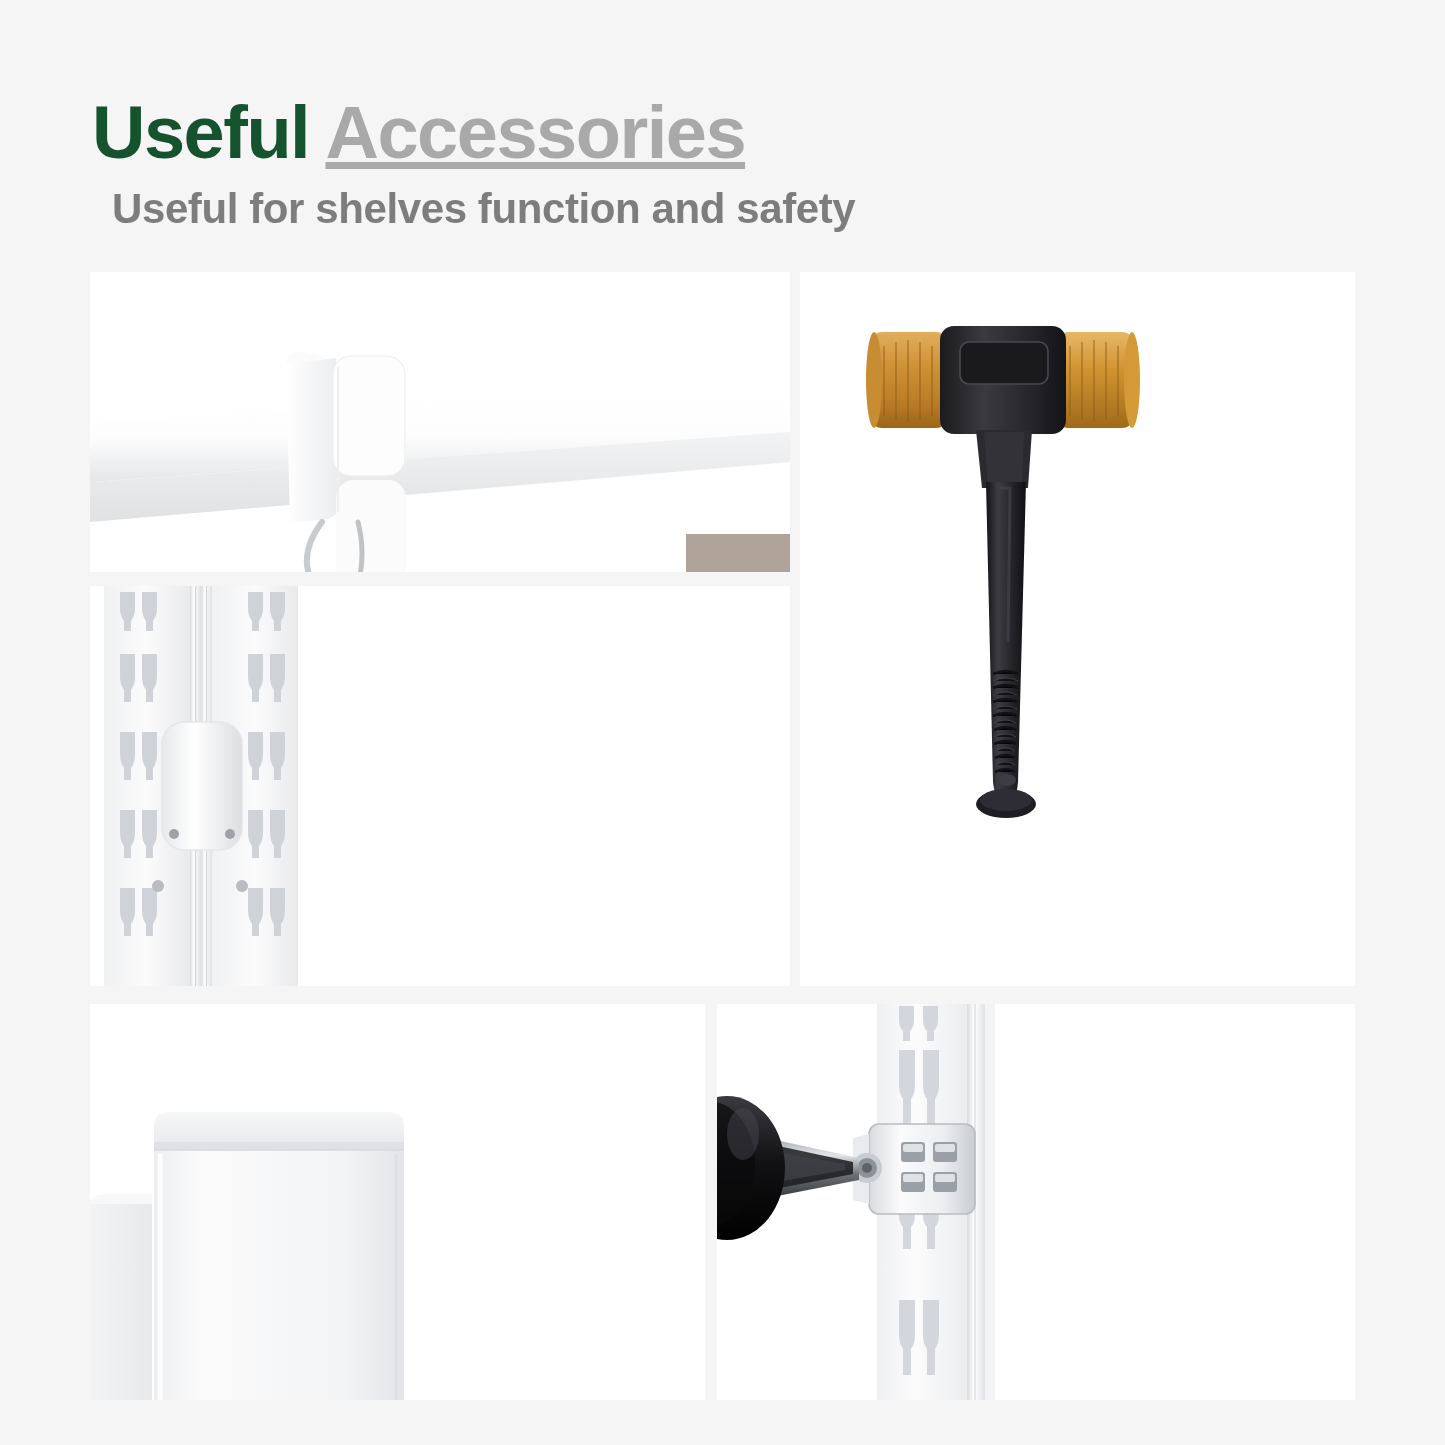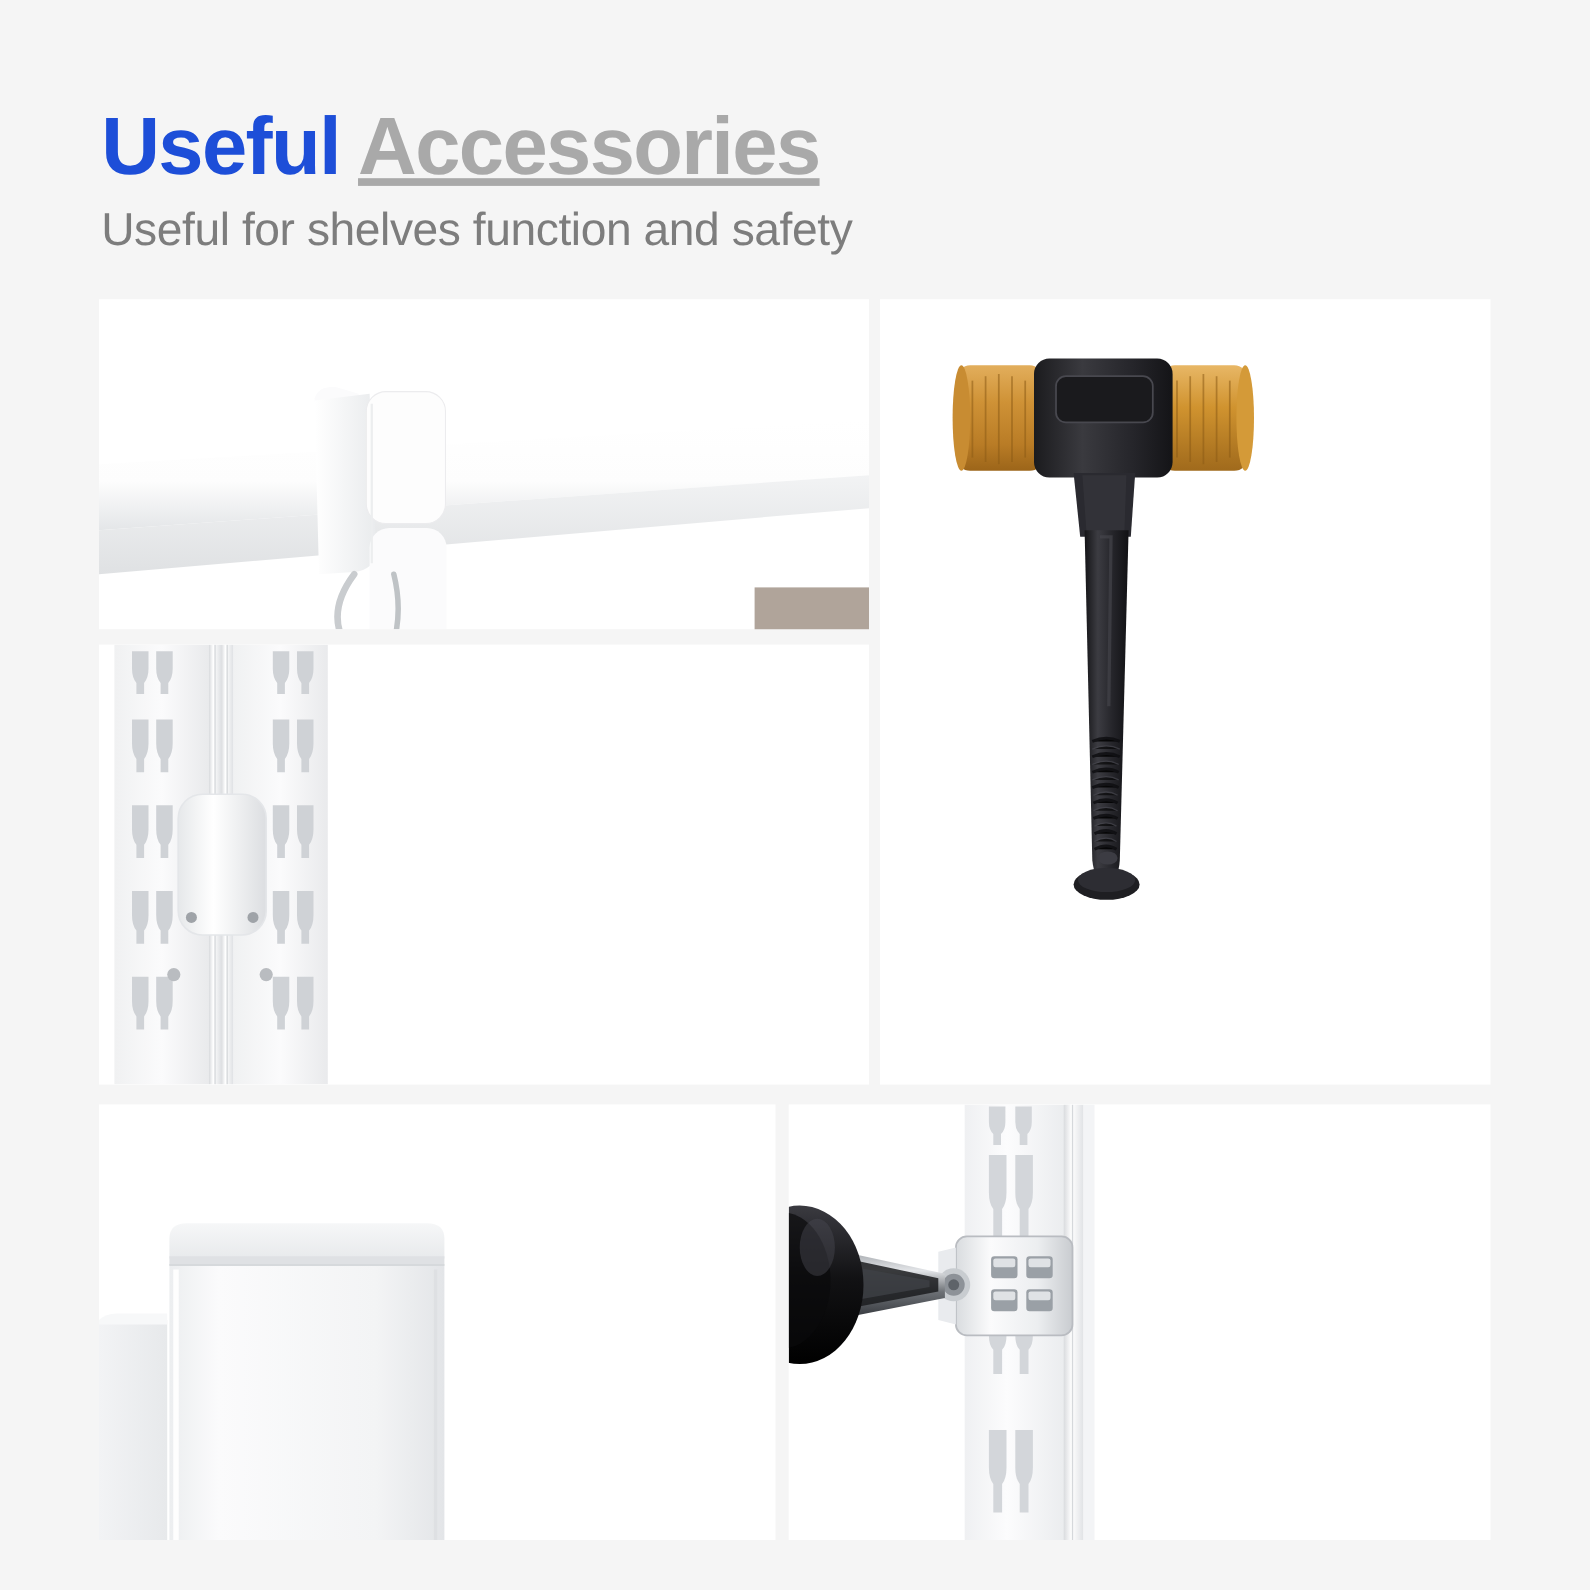--- a/index.html
+++ b/index.html
@@ -8,23 +8,23 @@
     background:#f5f5f5;
     font-family:"Liberation Sans", sans-serif;
     -webkit-font-smoothing:antialiased;
     overflow:hidden;
     position:relative;
   }
 
   
   #header { position:absolute; left:92px; top:96px; width:1260px; }
   #title { font-size:74px; font-weight:bold; letter-spacing:-1.5px; line-height:1.0; white-space:nowrap; }
-  #title .t1 { color:#1d4ed8; }
+  #title .t1 { color:#14532d; }
   #title .t2 { color:#a9a9a9;text-decoration:underline; }
-  #subtitle { margin-top:16px; font-size:42px; color:#7d7d7d; font-weight:400; letter-spacing:-0.4px; line-height:1.1; white-space:nowrap; }
+  #subtitle { margin-top:16px; font-size:42px; color:#7d7d7d; font-weight:700; letter-spacing:-0.4px; line-height:1.1; white-space:nowrap;margin-left:20px; }
 
   
   .card { position:absolute; background:#ffffff; overflow:hidden; }
 
   #card-chook   { left:90px;  top:272px;  width:700px;  height:300px; }
   #card-clip    { left:90px;  top:586px;  width:700px;  height:400px; }
   #card-mallet  { left:800px; top:272px;  width:555px;  height:714px; }
   #card-cap     { left:90px;  top:1004px; width:615px;  height:396px; }
   #card-bracket { left:717px; top:1004px; width:638px;  height:396px; }
 

